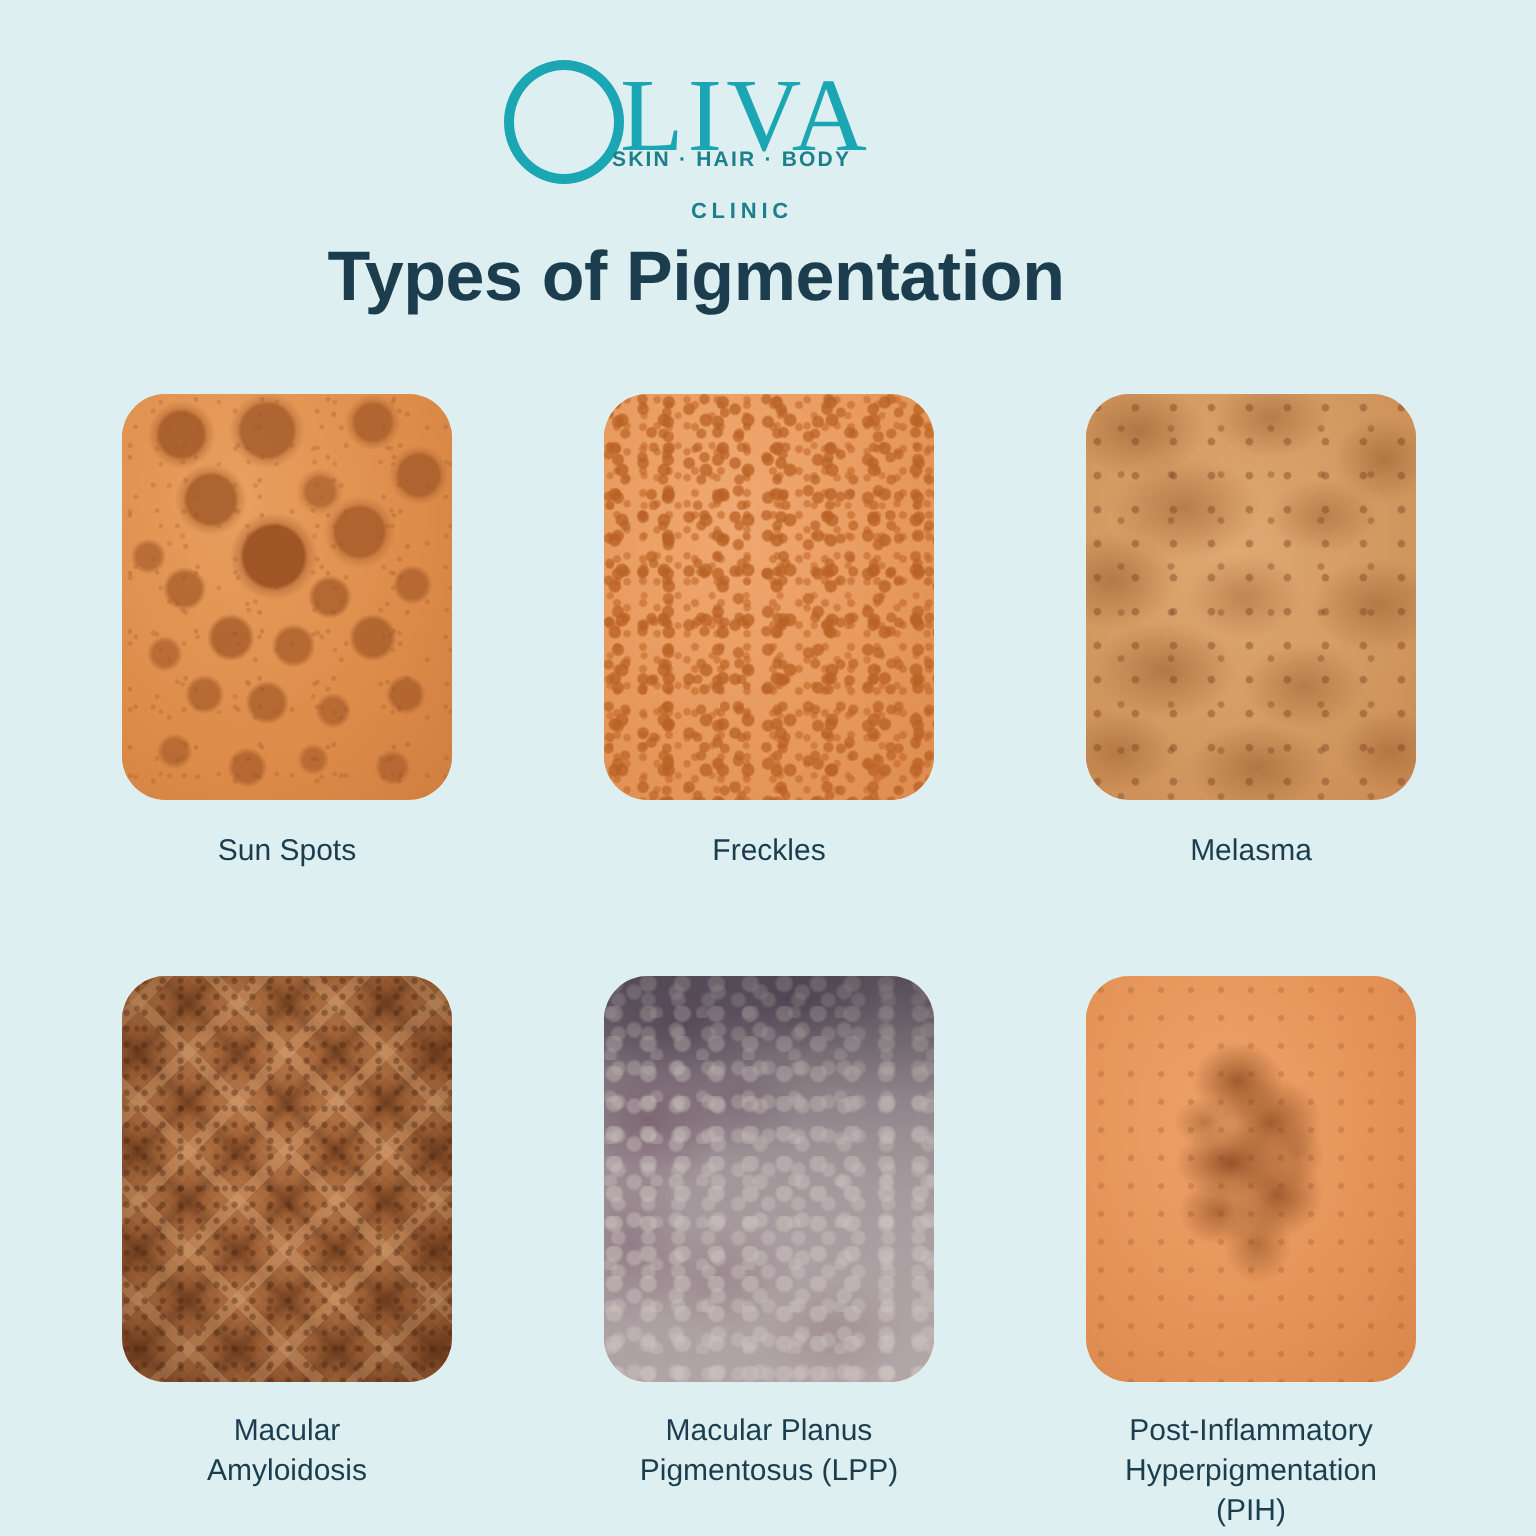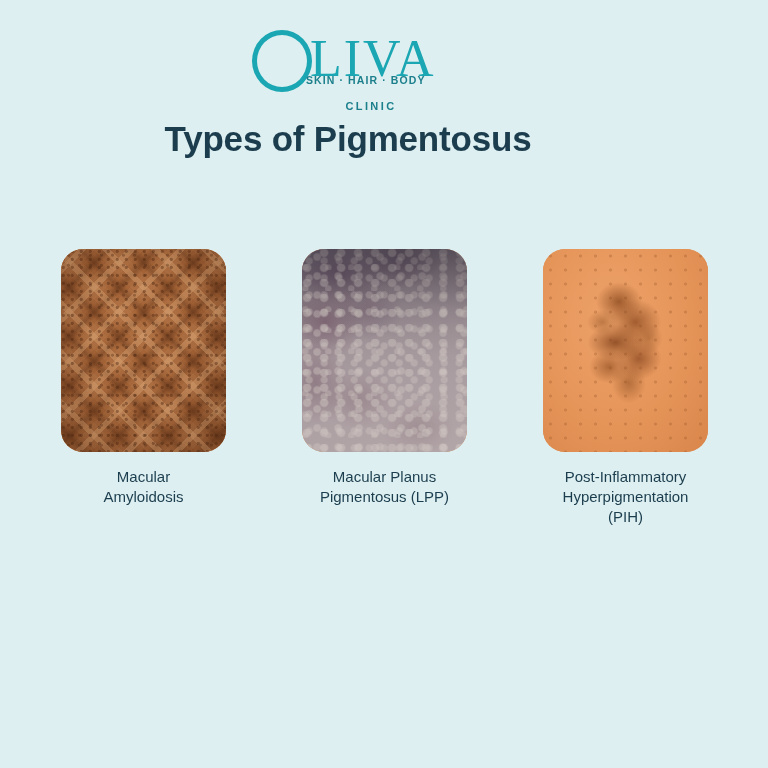--- a/index.html
+++ b/index.html
@@ -295,24 +295,54 @@
       <div class="logo-liva">LIVA</div>
       <div class="logo-tag">SKIN · HAIR · BODY</div>
       <div class="logo-clinic-row">
         <span class="logo-rule"></span>
         <span class="logo-clinic">CLINIC</span>
         <span class="logo-rule"></span>
       </div>
     </div>
   </div>
 
-  <div class="title">Types of Pigmentosus</div>
+  <div class="title">Types of Pigmentation</div>
 
   <div class="grid">
 
+    <div class="row r1">
+
+      <div class="cell">
+        <div class="tile">
+          <div class="layer skin-sunspots-base"></div>
+          <div class="layer pores"></div>
+          <div class="layer skin-sunspots-spots"></div>
+        </div>
+        <div class="caption">Sun Spots</div>
+      </div>
+
+      <div class="cell">
+        <div class="tile">
+          <div class="layer skin-freckles-base"></div>
+          <div class="layer skin-freckles-dots2"></div>
+          <div class="layer skin-freckles-dots"></div>
+        </div>
+        <div class="caption">Freckles</div>
+      </div>
+
+      <div class="cell">
+        <div class="tile">
+          <div class="layer skin-melasma-base"></div>
+          <div class="layer skin-melasma-patch"></div>
+          <div class="layer skin-melasma-speck"></div>
+        </div>
+        <div class="caption">Melasma</div>
+      </div>
+
+    </div>
 
     <div class="row r2">
 
       <div class="cell">
         <div class="tile">
           <div class="layer skin-amyloid-base"></div>
           <div class="layer skin-amyloid-dark"></div>
           <div class="layer skin-amyloid-net"></div>
           <div class="layer skin-amyloid-grain"></div>
           <div class="layer skin-amyloid-vig"></div>

